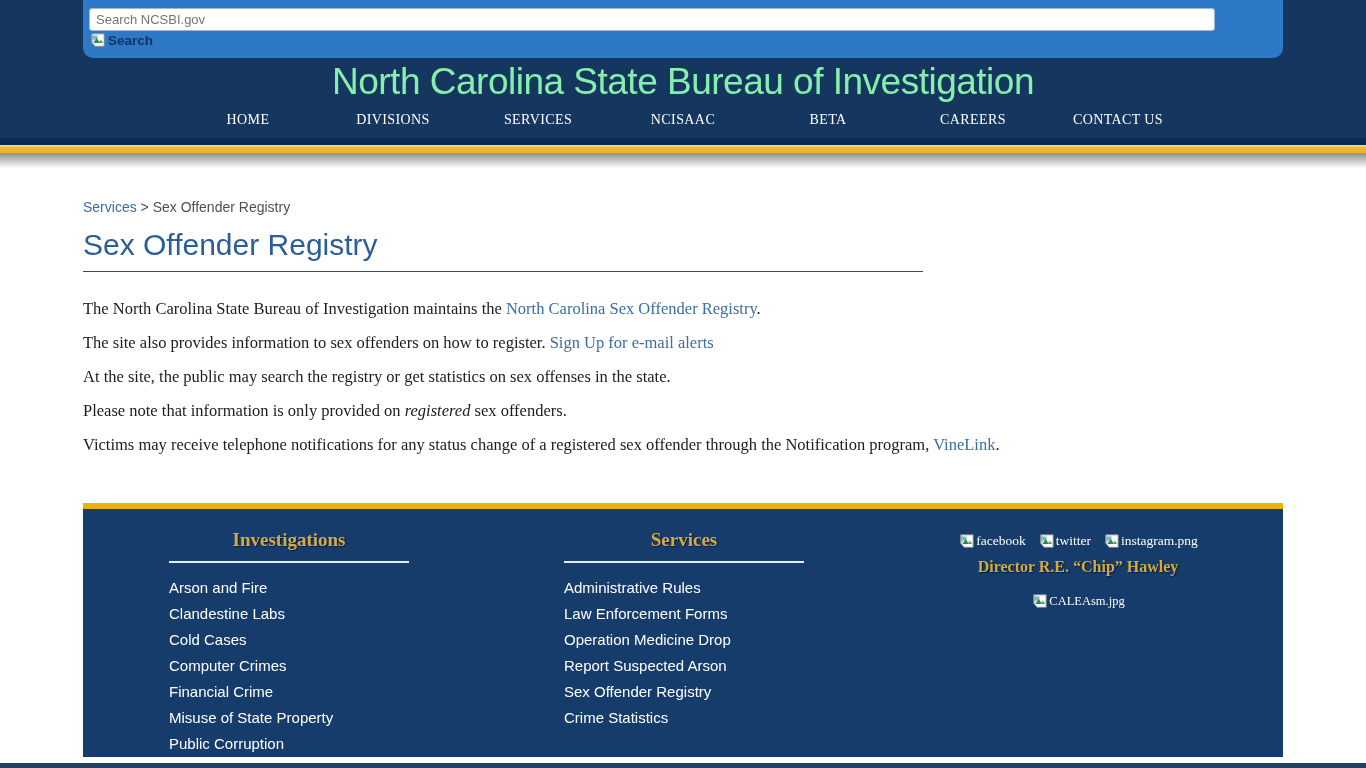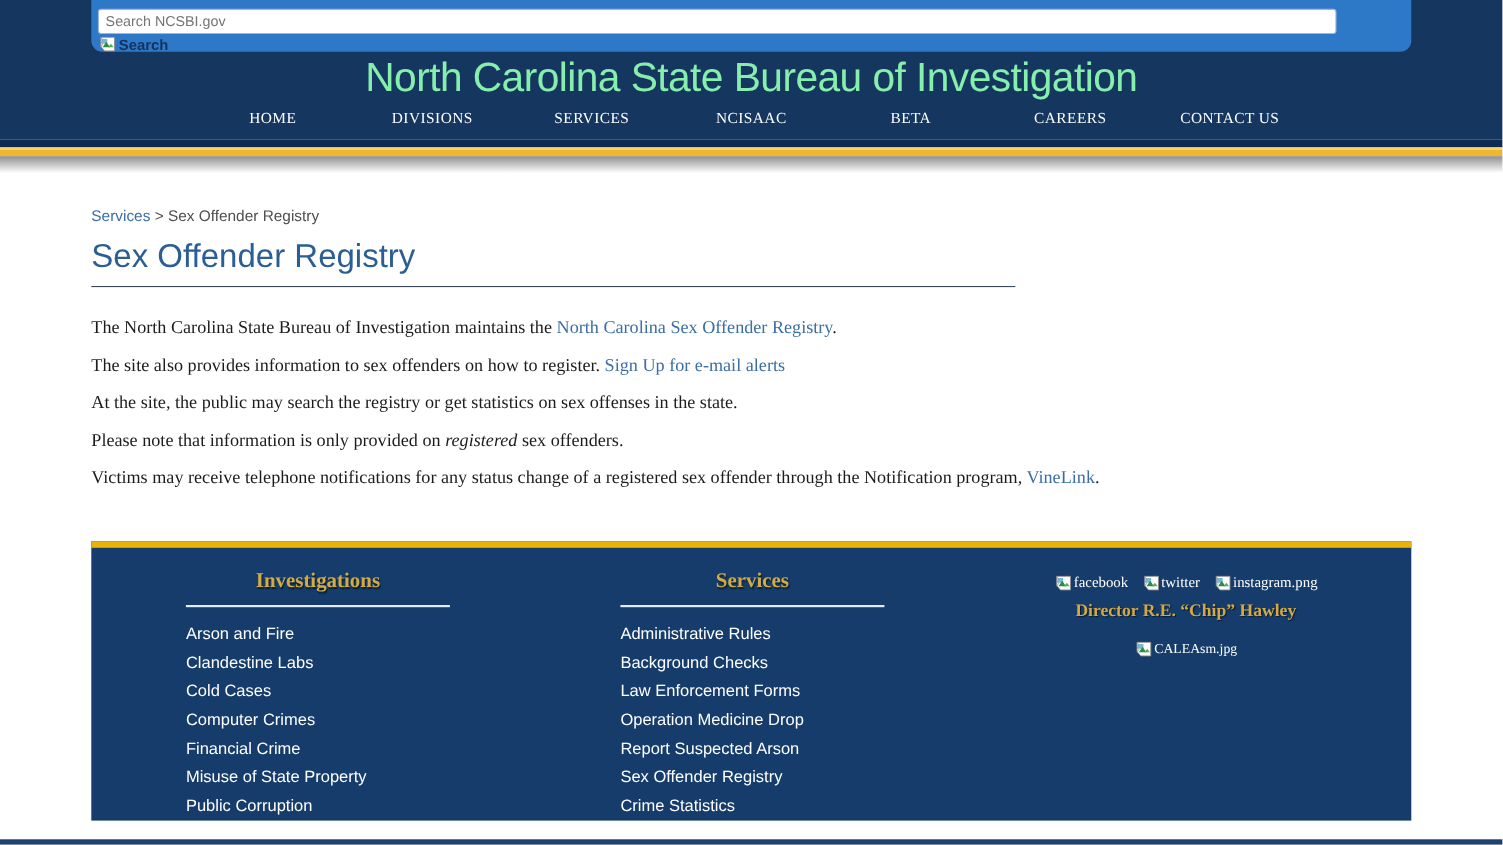--- a/index.html
+++ b/index.html
@@ -6,21 +6,21 @@
   html, body { width: 1366px; height: 768px; overflow: hidden; }
   body { background: #ffffff; font-family: "Liberation Serif", serif; position: relative; }
   .container { width: 1200px; margin: 0 auto; }
 
   
   .top-region { background: #14365f; }
   .search-bar {
     background: #2e78c8;
     border-radius: 0 0 10px 10px;
     padding: 8px 6px 4px 6px;
-    height: 47px;
+    height: 58px;
   }
   .search-input {
     display: block;
     width: calc(100% - 62px);
     height: 23px;
     border: 1px solid #9db8d6;
     border-radius: 3px;
     padding: 2px 6px;
     font-family: "Liberation Sans", sans-serif;
     font-size: 13px;
@@ -258,21 +258,20 @@
       <li><a href="#">Misuse of State Property</a></li>
       <li><a href="#">Public Corruption</a></li>
     </ul>
   </div>
 
   <div class="fcol-links fcol-2">
     <div class="fcol-heading">Services</div>
     <div class="fcol-rule"></div>
     <ul class="fcol-list">
       <li><a href="#">Administrative Rules</a></li>
-      <li><a href="#">Background Checks</a></li>
       <li><a href="#">Law Enforcement Forms</a></li>
       <li><a href="#">Operation Medicine Drop</a></li>
       <li><a href="#">Report Suspected Arson</a></li>
       <li><a href="#">Sex Offender Registry</a></li>
       <li><a href="#">Crime Statistics</a></li>
     </ul>
   </div>
 
   <div class="fcol-3">
     <div class="social-row">

